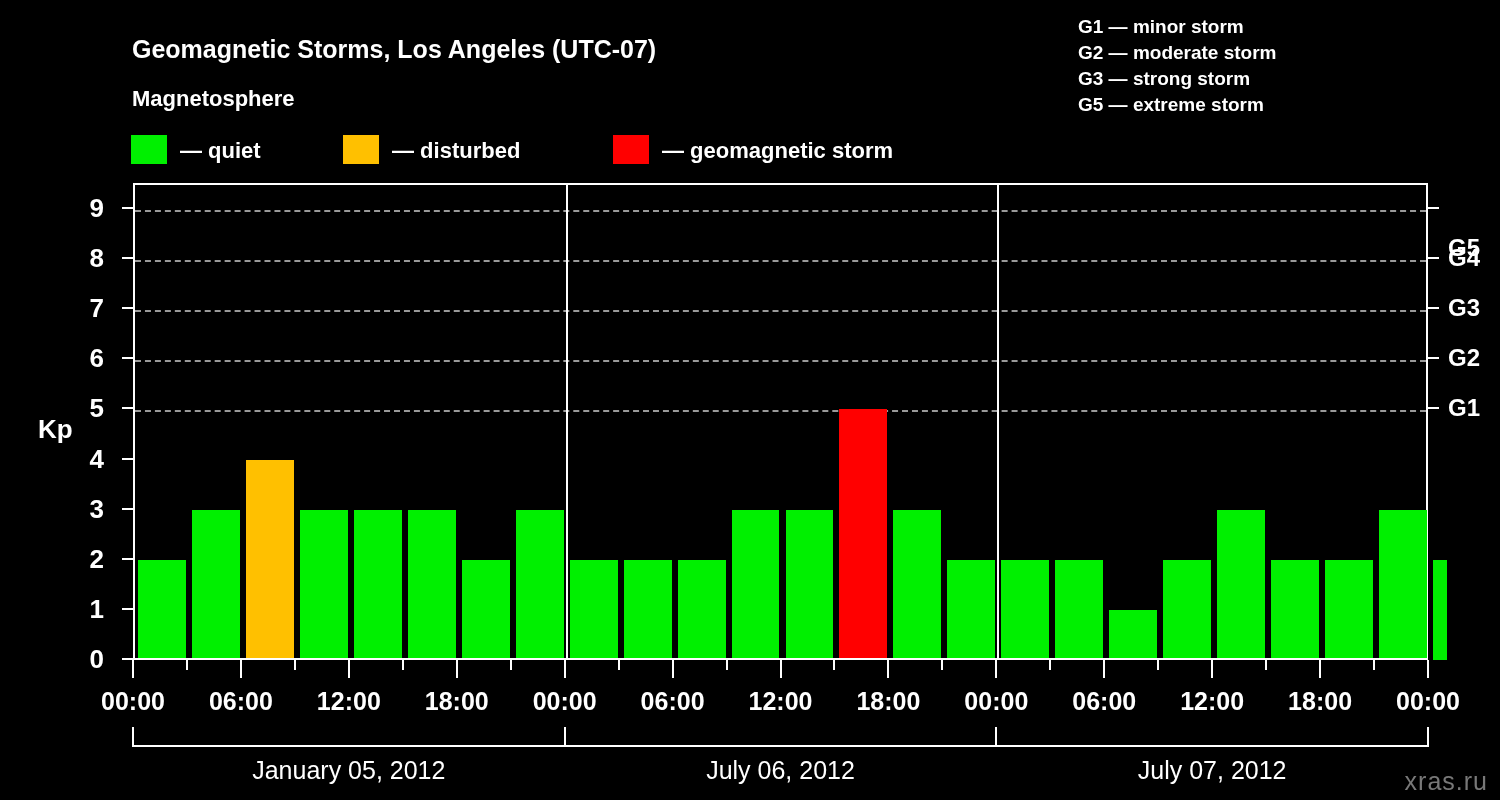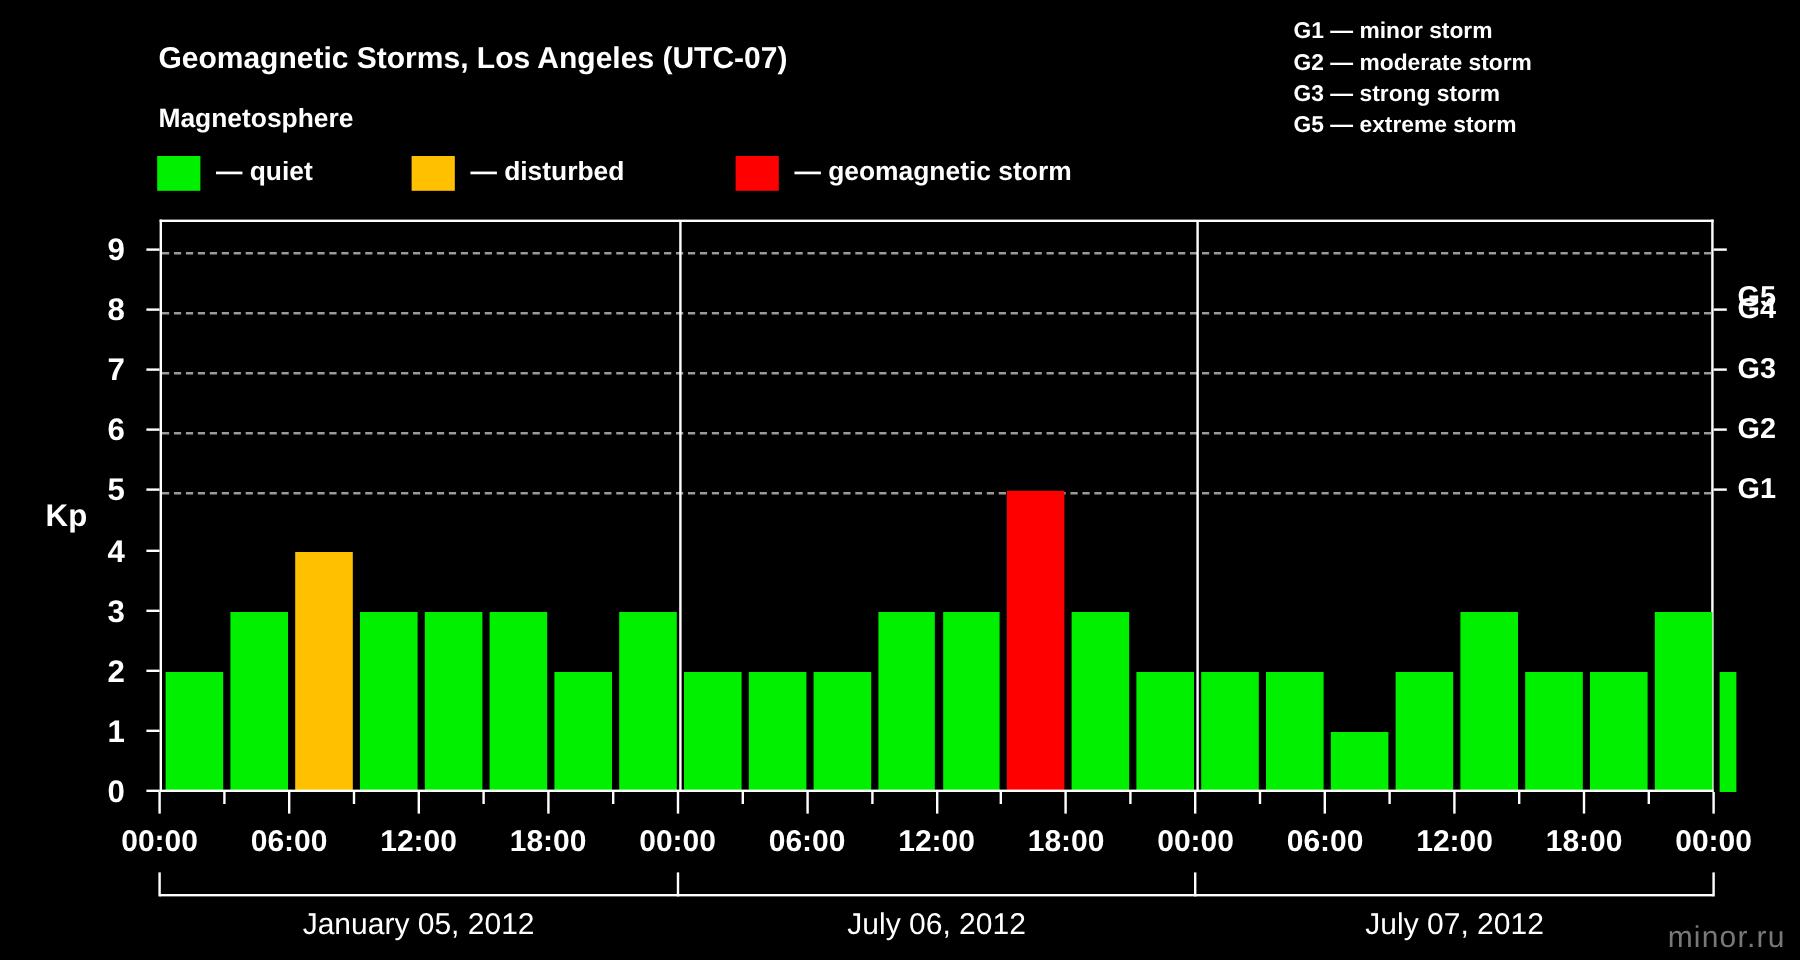--- a/index.html
+++ b/index.html
@@ -47,21 +47,21 @@
     position: absolute;
     left: 131px;
     top: 130px;
     height: 34px;
   }
   .legend-entry {
     position: absolute;
     top: 0;
     height: 34px;
     display: flex;
-    align-items: flex-start;
+    align-items: flex-end;
     white-space: nowrap;
   }
   .legend-swatch {
     width: 36px;
     height: 29px;
     display: inline-block;
   }
   .legend-text {
     font-size: 22px;
     font-weight: bold;
@@ -389,14 +389,14 @@
       <div class="day-bracket-line" style="left: 133px; width: 1295px;"></div>
       <div class="day-bracket-tick" style="left: 132px;"></div>
       <div class="day-bracket-tick" style="left: 563.667px;"></div>
       <div class="day-bracket-tick" style="left: 995.333px;"></div>
       <div class="day-bracket-tick" style="left: 1427px;"></div>
       <div class="day-label" style="left: 348.833px;">January 05, 2012</div>
       <div class="day-label" style="left: 780.5px;">July 06, 2012</div>
       <div class="day-label" style="left: 1212.17px;">July 07, 2012</div>
     </div>
 
-  <div class="watermark">minor.ru</div>
+  <div class="watermark">xras.ru</div>
 </div>
 
 </body></html>

